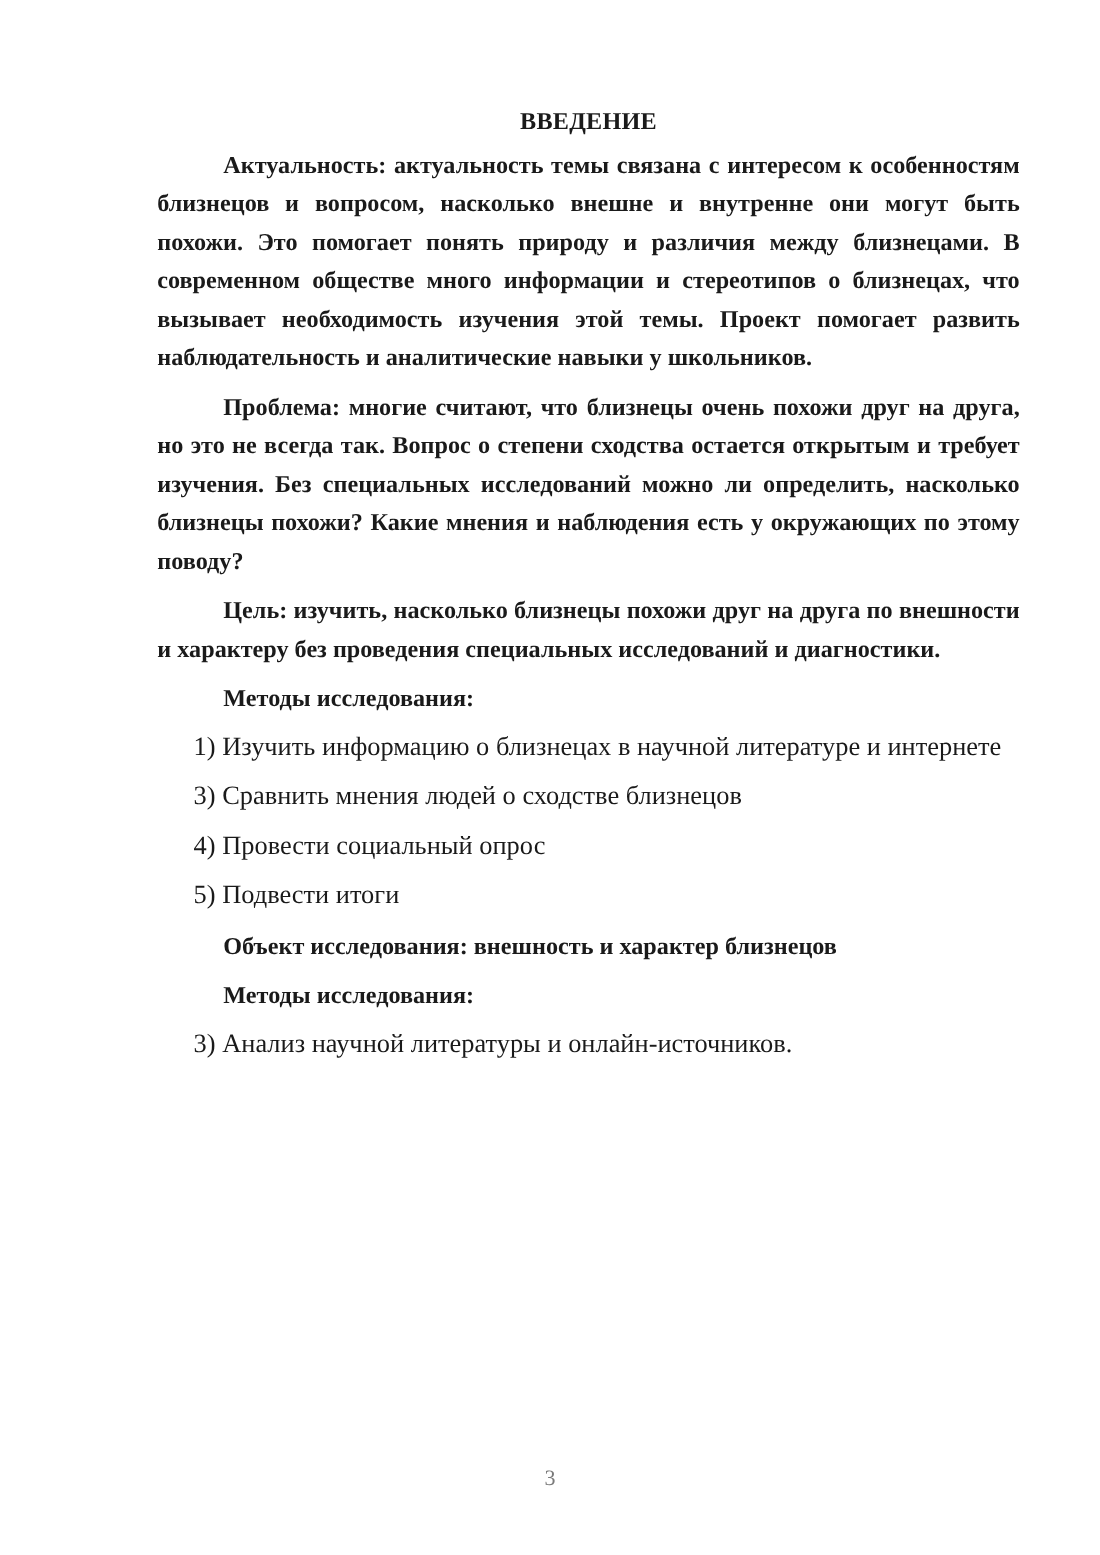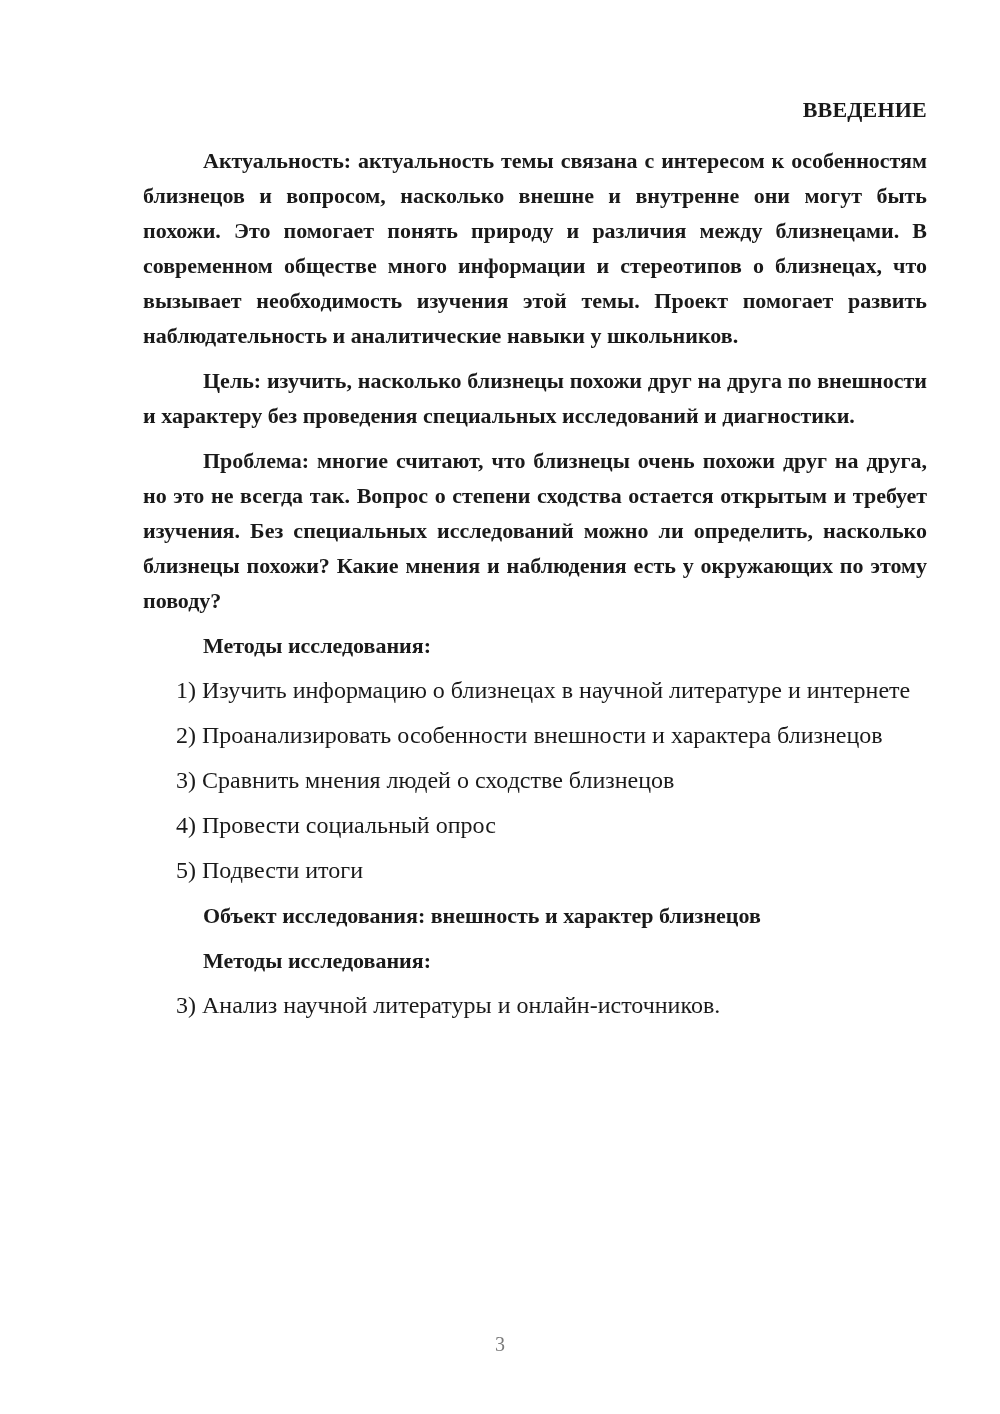--- a/index.html
+++ b/index.html
@@ -15,25 +15,25 @@
       font-family: "Liberation Serif", "DejaVu Serif", serif;
       color: #1a1a1a;
     }
     .page {
       position: absolute;
       left: 143px;
       top: 92px;
       width: 784px;
     }
     .title {
-      text-align: right;
+      text-align: center;
       font-weight: bold;
       font-size: 22px;
       line-height: 35px;
-      margin: 0 0 16px 0;
+      margin: 0 0 5px 0;
       letter-spacing: 0.2px;
     }
     .para {
       font-size: 22px;
       line-height: 35px;
       text-align: justify;
       text-indent: 60px;
       margin: 0 0 10px 0;
       font-weight: bold;
     }
@@ -56,29 +56,28 @@
     }
   </style>
 </head>
 <body>
 
 <div class="page">
   <div class="title">ВВЕДЕНИЕ</div>
 
   <p class="para">Актуальность: актуальность темы связана с интересом к особенностям близнецов и вопросом, насколько внешне и внутренне они могут быть похожи. Это помогает понять природу и различия между близнецами. В современном обществе много информации и стереотипов о близнецах, что вызывает необходимость изучения этой темы. Проект помогает развить наблюдательность и аналитические навыки у школьников.</p>
 
+  <p class="para">Проблема: многие считают, что близнецы очень похожи друг на друга, но это не всегда так. Вопрос о степени сходства остается открытым и требует изучения. Без специальных исследований можно ли определить, насколько близнецы похожи? Какие мнения и наблюдения есть у окружающих по этому поводу?</p>
+
   <p class="para">Цель: изучить, насколько близнецы похожи друг на друга по внешности и характеру без проведения специальных исследований и диагностики.</p>
-
-  <p class="para">Проблема: многие считают, что близнецы очень похожи друг на друга, но это не всегда так. Вопрос о степени сходства остается открытым и требует изучения. Без специальных исследований можно ли определить, насколько близнецы похожи? Какие мнения и наблюдения есть у окружающих по этому поводу?</p>
 
   <p class="para">Методы исследования:</p>
 
   <div>
     <p class="list-item">1) Изучить информацию о близнецах в научной литературе и интернете</p>
-    <p class="list-item">2) Проанализировать особенности внешности и характера близнецов</p>
     <p class="list-item">3) Сравнить мнения людей о сходстве близнецов</p>
     <p class="list-item">4) Провести социальный опрос</p>
     <p class="list-item">5) Подвести итоги</p>
   </div>
 
   <p class="para">Объект исследования: внешность и характер близнецов</p>
 
 
 
   <p class="para">Методы исследования:</p>

